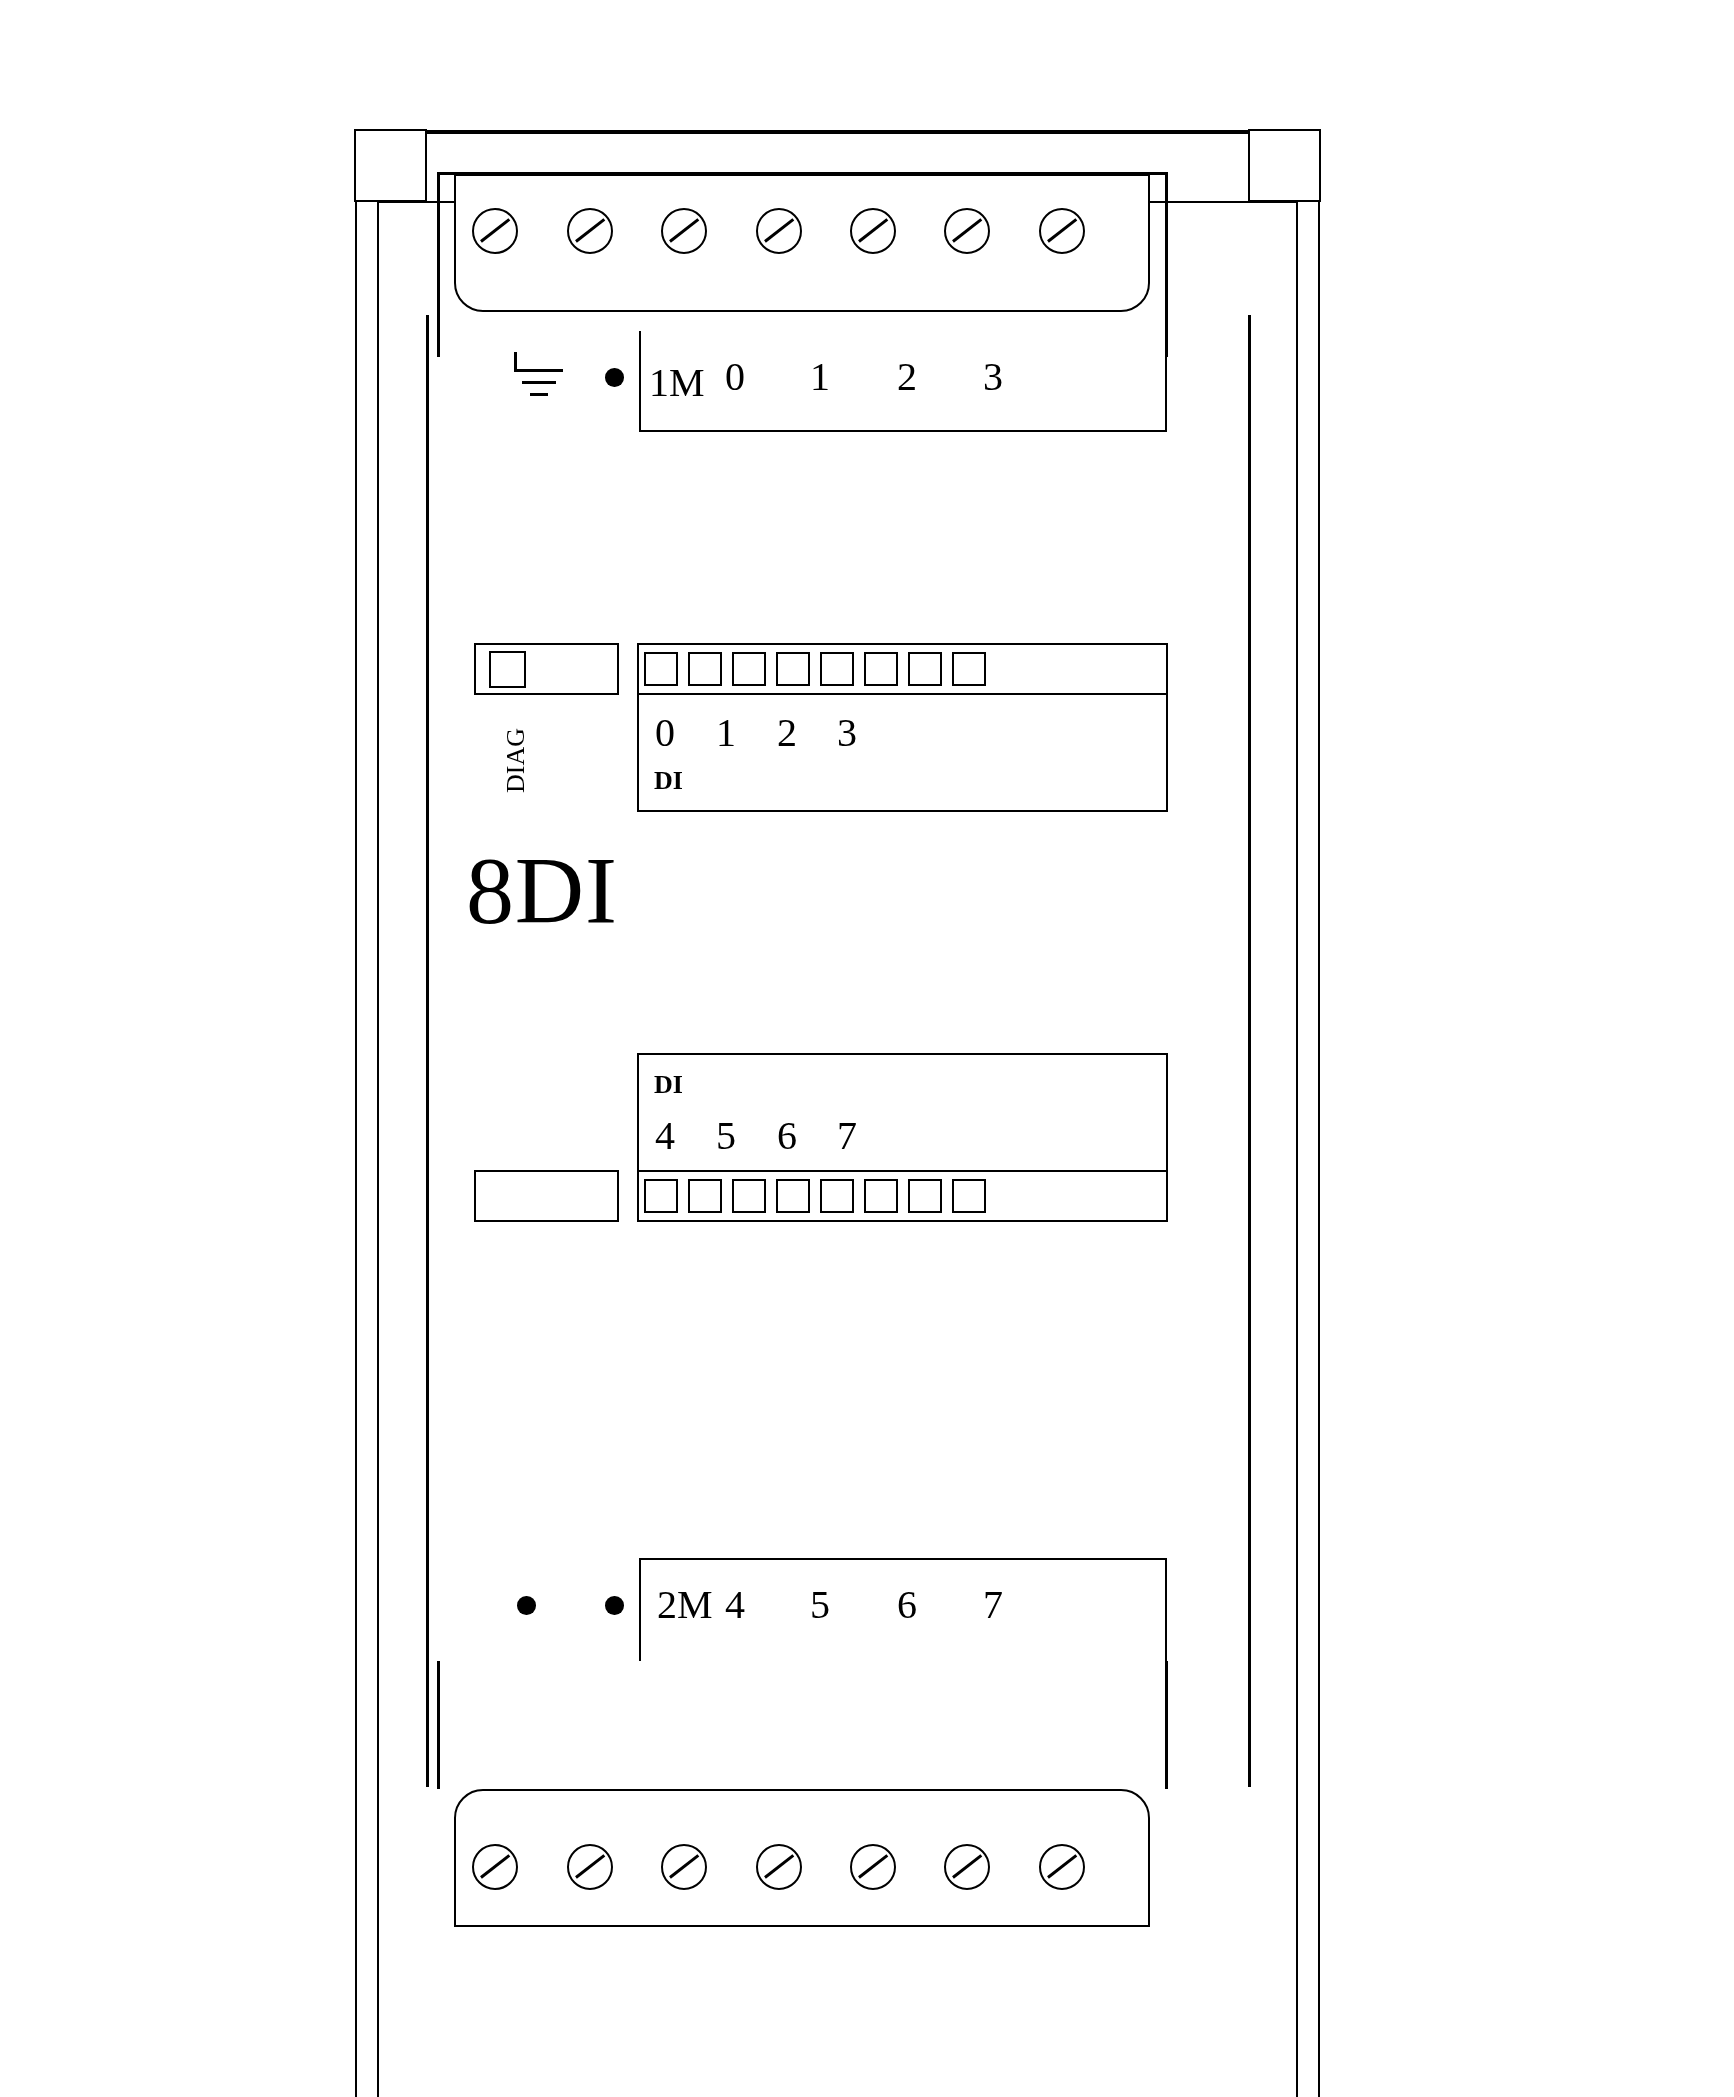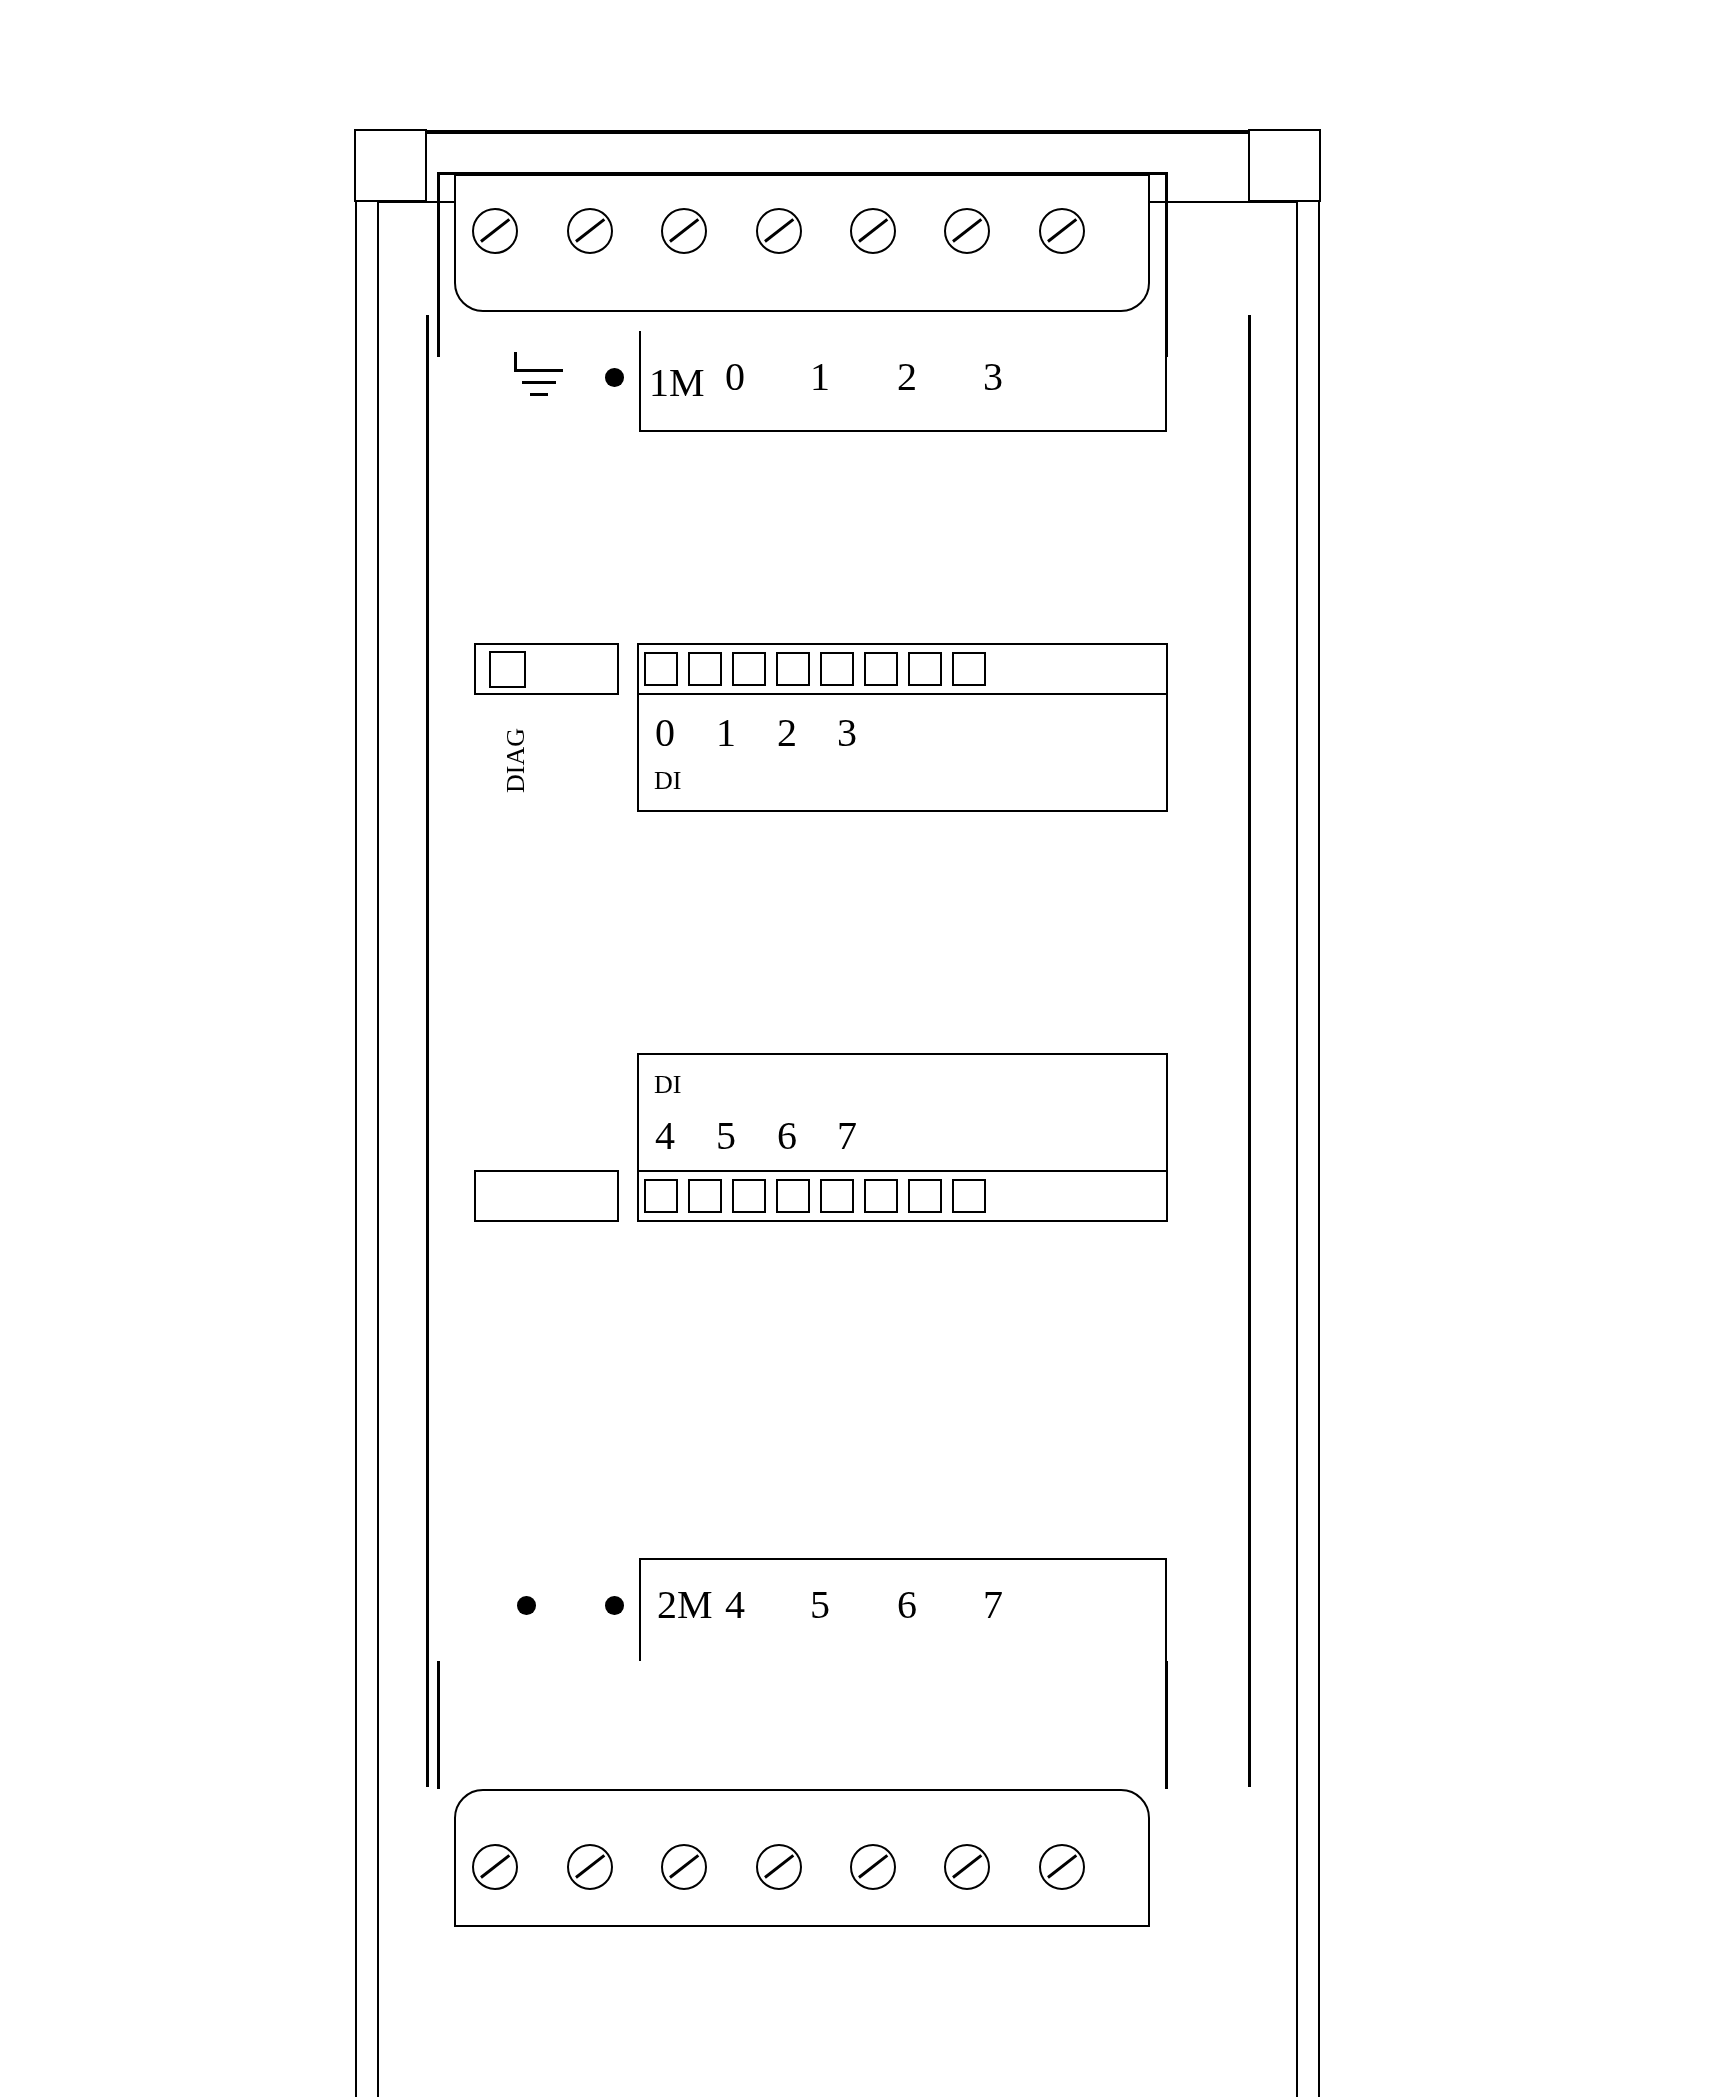--- a/index.html
+++ b/index.html
@@ -100,20 +100,21 @@
     position: absolute;
     font-size: 40px;
     line-height: 40px;
     white-space: nowrap;
   }
   .lbl-small {
     position: absolute;
     font-size: 26px;
     line-height: 26px;
     white-space: nowrap;
+    font-weight: bold;
   }
   .dot {
     position: absolute;
     width: 18.5px;
     height: 18.5px;
     border-radius: 50%;
     background: #000000;
   }
 
   
@@ -245,20 +246,21 @@
   </div>
 
   <div class="rect" style="left:282px; top:565px; width:531px; height:117px; border-top:none;"></div>
 
   <div class="lbl" style="left:300px; top:583px;">0</div>
   <div class="lbl" style="left:361px; top:583px;">1</div>
   <div class="lbl" style="left:422px; top:583px;">2</div>
   <div class="lbl" style="left:482px; top:583px;">3</div>
   <div class="lbl-small" style="left:299px; top:638px;">DI</div>
 
+  <div class="title-8di" style="left:111px; top:713px;">8DI</div>
 
   <div class="rect" style="left:282px; top:923px; width:531px; height:117px; border-bottom:none;"></div>
 
   <div class="lbl-small" style="left:299px; top:942px;">DI</div>
   <div class="lbl" style="left:300px; top:986px;">4</div>
   <div class="lbl" style="left:361px; top:986px;">5</div>
   <div class="lbl" style="left:422px; top:986px;">6</div>
   <div class="lbl" style="left:482px; top:986px;">7</div>
 
   <div class="rect" style="left:119px; top:1040px; width:145px; height:52px;"></div>

